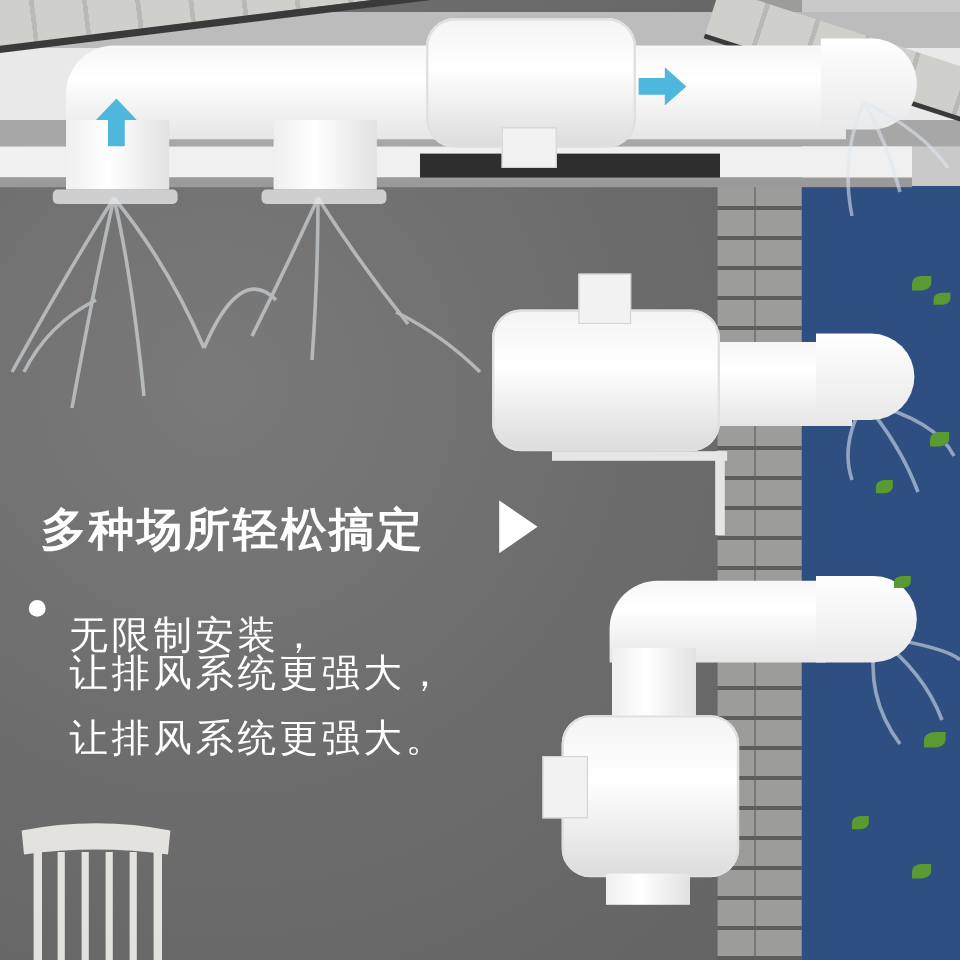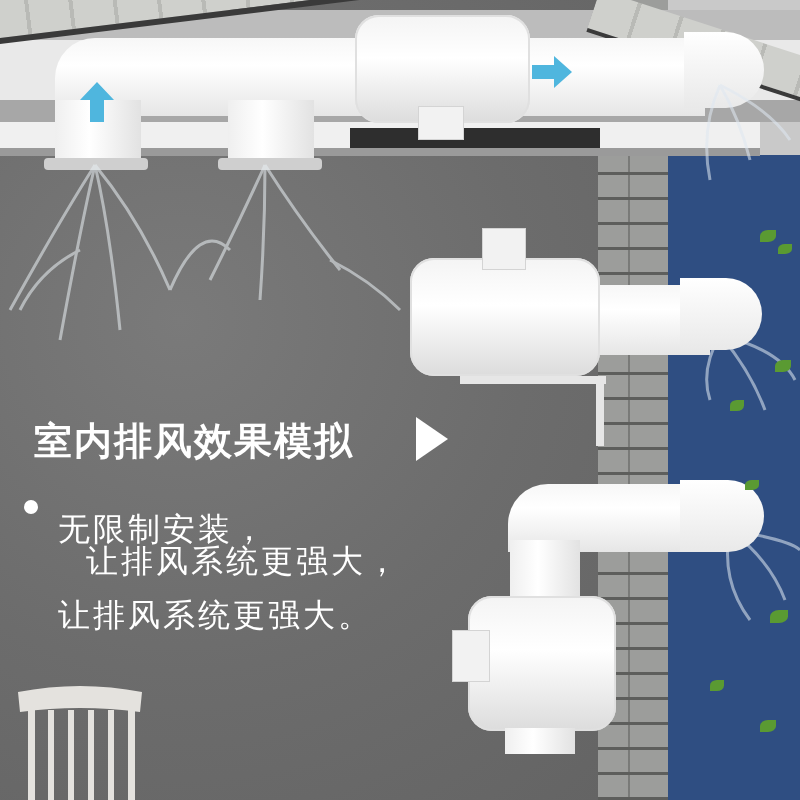--- a/index.html
+++ b/index.html
@@ -125,18 +125,18 @@
   <g fill="#e4e2de">
     <rect x="18" y="30" width="7" height="90"></rect>
       <rect x="38" y="30" width="6" height="90"></rect>
       <rect x="58" y="30" width="6" height="90"></rect>
     <rect x="78" y="30" width="6" height="90"></rect>
       <rect x="98" y="30" width="6" height="90"></rect>
       <rect x="118" y="30" width="7" height="90"></rect>
   </g>
 </svg>
 
-<div class="abs title">室内排风效果模拟</div>
+<div class="abs title">多种场所轻松搞定</div>
 <div class="abs tri"></div>
 <div class="abs bullet"></div>
 <div class="abs line" style="top:508px;">无限制安装，</div>
-<div class="abs line" style="top:540px;margin-left:28px;">让排风系统更强大，</div>
+<div class="abs line" style="top:540px;">让排风系统更强大，</div>
 <div class="abs line" style="top:594px;">让排风系统更强大。</div>
 
 </body></html>

